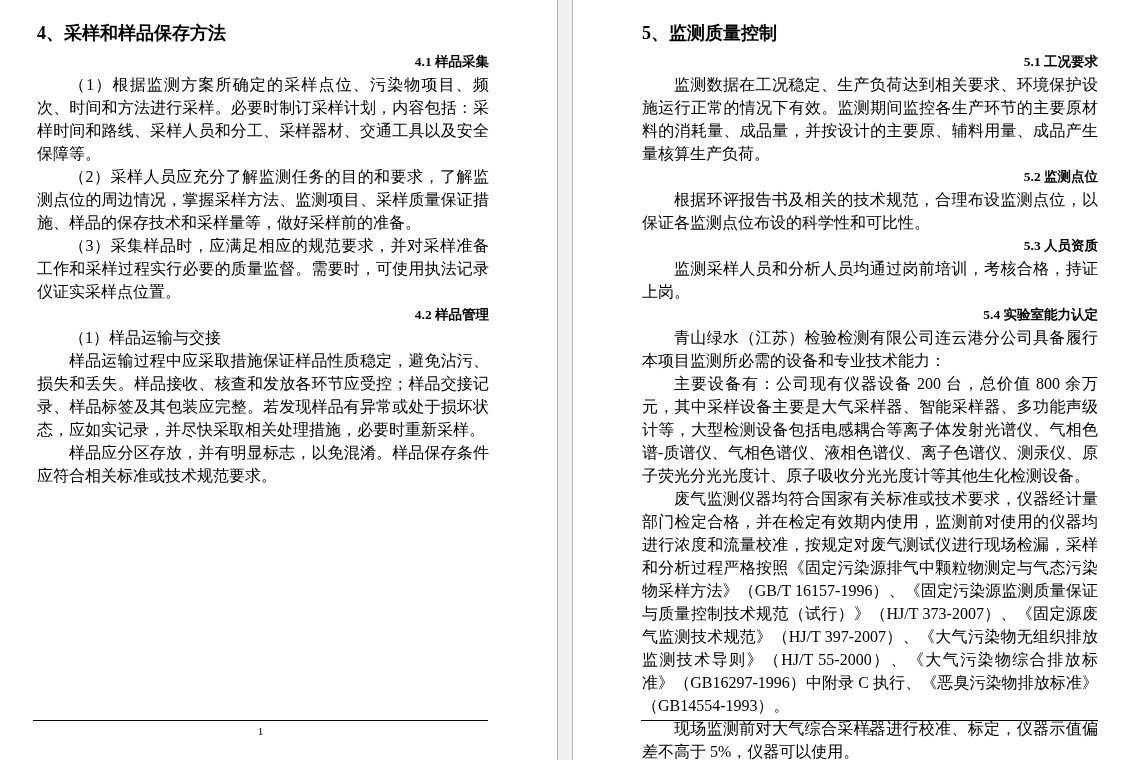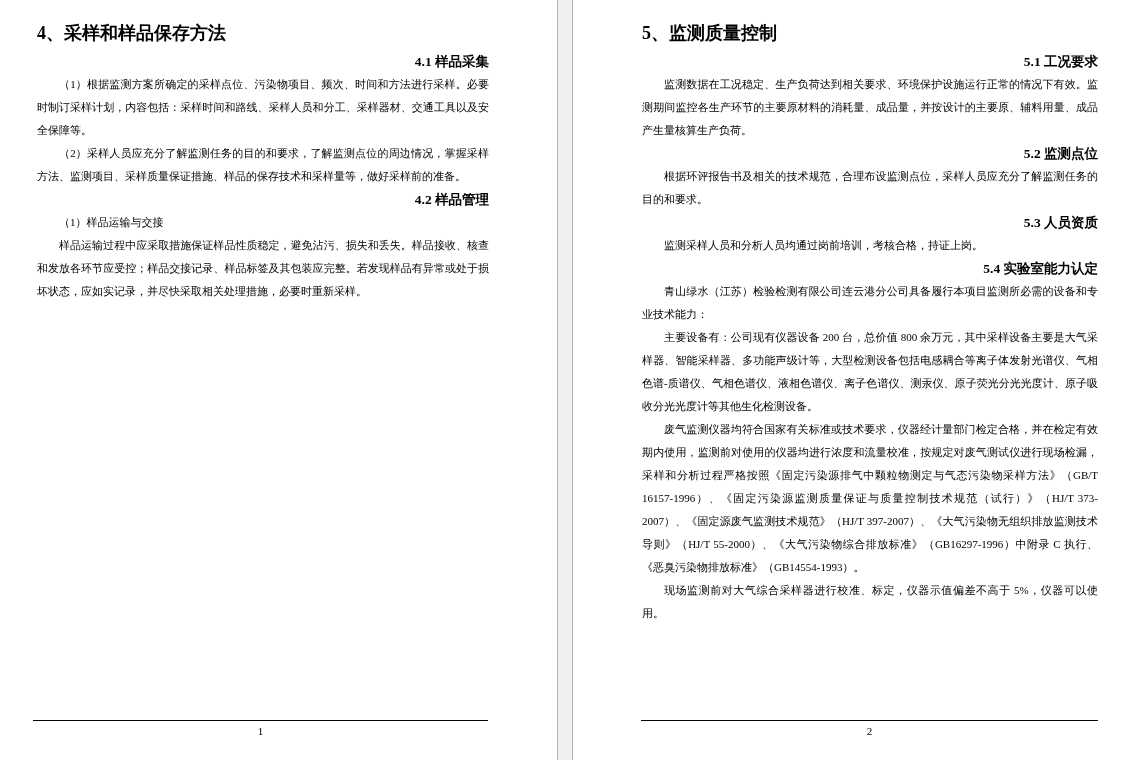--- a/index.html
+++ b/index.html
@@ -50,21 +50,21 @@
     white-space: nowrap;
   }
   .section-heading {
     font-size: 13.5px;
     line-height: 23px;
     font-weight: bold;
     white-space: nowrap;
     text-align: right;
   }
   .para {
-    font-size: 11px;
+    font-size: 16px;
     line-height: 23px;
     text-align: justify;
     text-indent: 2em;
   }
   .page-footer {
     position: absolute;
     top: 720px;
     border-top: 1px solid #000000;
     text-align: center;
   }
@@ -82,38 +82,40 @@
 <body>
 
 <div class="doc-view">
 
   <section class="page page-1">
     <div class="content">
       <h1 class="chapter-heading">4、采样和样品保存方法</h1>
       <h2 class="section-heading">4.1 样品采集</h2>
       <p class="para">（1）根据监测方案所确定的采样点位、污染物项目、频次、时间和方法进行采样。必要时制订采样计划，内容包括：采样时间和路线、采样人员和分工、采样器材、交通工具以及安全保障等。</p>
       <p class="para">（2）采样人员应充分了解监测任务的目的和要求，了解监测点位的周边情况，掌握采样方法、监测项目、采样质量保证措施、样品的保存技术和采样量等，做好采样前的准备。</p>
+      <p class="para">（3）采集样品时，应满足相应的规范要求，并对采样准备工作和采样过程实行必要的质量监督。需要时，可使用执法记录仪证实采样点位置。</p>
       <h2 class="section-heading">4.2 样品管理</h2>
       <p class="para">（1）样品运输与交接</p>
       <p class="para">样品运输过程中应采取措施保证样品性质稳定，避免沾污、损失和丢失。样品接收、核查和发放各环节应受控；样品交接记录、样品标签及其包装应完整。若发现样品有异常或处于损坏状态，应如实记录，并尽快采取相关处理措施，必要时重新采样。</p>
+      <p class="para">样品应分区存放，并有明显标志，以免混淆。样品保存条件应符合相关标准或技术规范要求。</p>
     </div>
     <footer class="page-footer">
       <span class="page-number">1</span>
     </footer>
   </section>
 
   <div class="gutter"></div>
 
   <section class="page page-2">
     <div class="content">
       <h1 class="chapter-heading">5、监测质量控制</h1>
       <h2 class="section-heading">5.1 工况要求</h2>
       <p class="para">监测数据在工况稳定、生产负荷达到相关要求、环境保护设施运行正常的情况下有效。监测期间监控各生产环节的主要原材料的消耗量、成品量，并按设计的主要原、辅料用量、成品产生量核算生产负荷。</p>
       <h2 class="section-heading">5.2 监测点位</h2>
-      <p class="para">根据环评报告书及相关的技术规范，合理布设监测点位，采样人员应充分了解监测任务的目的和要求。</p>
+      <p class="para">根据环评报告书及相关的技术规范，合理布设监测点位，以保证各监测点位布设的科学性和可比性。</p>
       <h2 class="section-heading">5.3 人员资质</h2>
       <p class="para">监测采样人员和分析人员均通过岗前培训，考核合格，持证上岗。</p>
       <h2 class="section-heading">5.4 实验室能力认定</h2>
       <p class="para">青山绿水（江苏）检验检测有限公司连云港分公司具备履行本项目监测所必需的设备和专业技术能力：</p>
       <p class="para">主要设备有：公司现有仪器设备 200 台，总价值 800 余万元，其中采样设备主要是大气采样器、智能采样器、多功能声级计等，大型检测设备包括电感耦合等离子体发射光谱仪、气相色谱-质谱仪、气相色谱仪、液相色谱仪、离子色谱仪、测汞仪、原子荧光分光光度计、原子吸收分光光度计等其他生化检测设备。</p>
       <p class="para">废气监测仪器均符合国家有关标准或技术要求，仪器经计量部门检定合格，并在检定有效期内使用，监测前对使用的仪器均进行浓度和流量校准，按规定对废气测试仪进行现场检漏，采样和分析过程严格按照《固定污染源排气中颗粒物测定与气态污染物采样方法》（GB/T 16157-1996）、《固定污染源监测质量保证与质量控制技术规范（试行）》（HJ/T 373-2007）、《固定源废气监测技术规范》（HJ/T 397-2007）、《大气污染物无组织排放监测技术导则》（HJ/T 55-2000）、《大气污染物综合排放标准》（GB16297-1996）中附录 C 执行、《恶臭污染物排放标准》（GB14554-1993）。</p>
       <p class="para">现场监测前对大气综合采样器进行校准、标定，仪器示值偏差不高于 5%，仪器可以使用。</p>
     </div>
     <footer class="page-footer">
       <span class="page-number">2</span>

